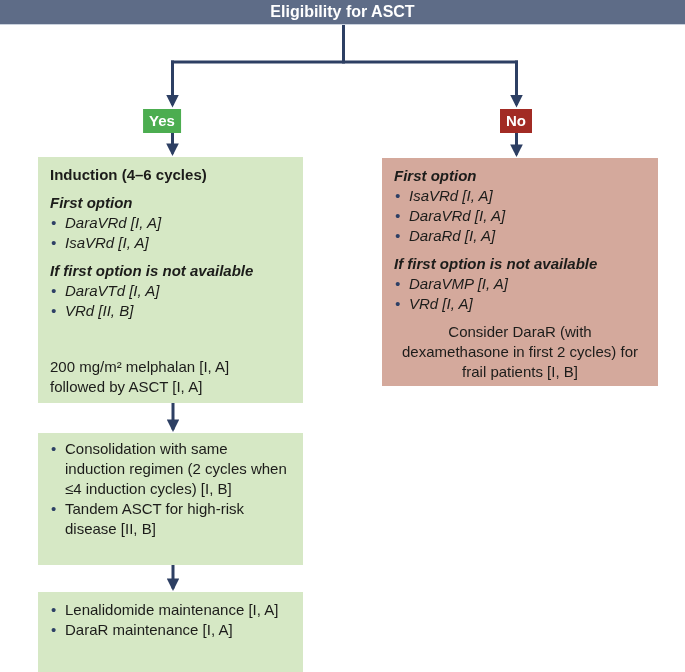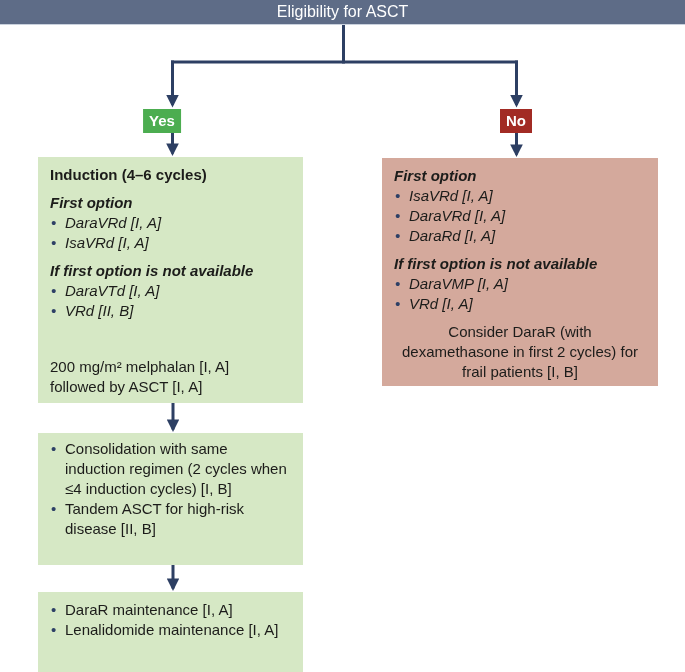--- a/index.html
+++ b/index.html
@@ -14,21 +14,21 @@
   }
   .header {
     position: absolute;
     top: 0; left: 0; right: 0;
     height: 24px;
     background: #5e6c87;
     border-bottom: 1px solid #c9d1dd;
     text-align: center;
     line-height: 23px;
     font-size: 16px;
-    font-weight: 400;
+    font-weight: 700;
     color: #ffffff;
   }
   svg.connectors {
     position: absolute;
     top: 0; left: 0;
     width: 685px; height: 672px;
     pointer-events: none;
   }
   .decision {
     position: absolute;
@@ -143,22 +143,22 @@
 
   <div class="box green" id="box-consolidation">
     <ul class="bullets">
       <li>Consolidation with same induction regimen (2 cycles when ≤4 induction cycles) [I, B]</li>
       <li>Tandem ASCT for high-risk disease [II, B]</li>
     </ul>
   </div>
 
   <div class="box green" id="box-maintenance">
     <ul class="bullets">
+      <li>Lenalidomide maintenance [I, A]</li>
       <li>DaraR maintenance [I, A]</li>
-      <li>Lenalidomide maintenance [I, A]</li>
     </ul>
   </div>
 
   <div class="box pink" id="box-no-option">
     <div class="section">
       <div class="bold">First option</div>
       <ul class="bullets">
         <li>IsaVRd [I, A]</li>
         <li>DaraVRd [I, A]</li>
         <li>DaraRd [I, A]</li>

